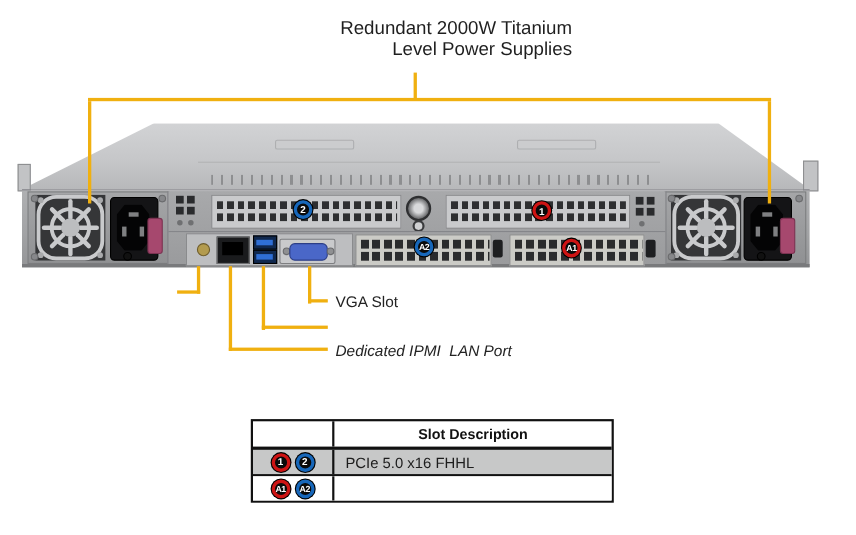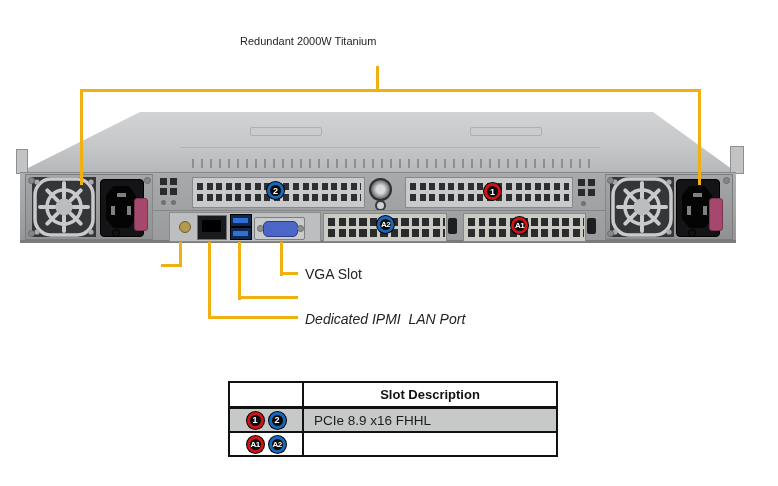--- a/index.html
+++ b/index.html
@@ -1,22 +1,22 @@
 <!DOCTYPE html>
 <html><head>
 <meta charset="utf-8">
 <style>
   html,body{margin:0;padding:0;background:#fff;}
   #stage{position:relative;width:778px;height:486px;background:#ffffff;
          font-family:"Liberation Sans", sans-serif;overflow:hidden;}
   
   .yline{position:absolute;background:#F0B010;}
   
-  .title{position:absolute;left:240px;top:16px;width:280px;text-align:left;
-         font-size:11px;line-height:19px;color:#1f1f1f;margin-top:16px;}
+  .title{position:absolute;left:240px;top:16px;width:280px;text-align:right;
+         font-size:17px;line-height:19px;color:#1f1f1f;}
   
   .lbl{position:absolute;font-size:14px;color:#232323;white-space:pre;}
   
   .top-surface{position:absolute;left:20px;top:112px;width:716px;height:60px;
     background:linear-gradient(180deg,#D2D3D5 0%,#C6C7C9 55%,#B7B8BA 100%);
     clip-path:polygon(120px 0,633px 0,716px 60px,0 60px);}
   .top-detail{position:absolute;height:7px;background:#cbccce;border:1px solid #aeafb1;border-radius:2px;}
   .top-line{position:absolute;left:180px;top:147px;width:420px;height:1px;background:#b2b3b5;}
   .vent-strip{position:absolute;left:192px;top:159px;width:400px;height:9px;
     background:repeating-linear-gradient(90deg,#7e7f81 0 2px,rgba(0,0,0,0) 2px 9px);opacity:.75;}
@@ -85,20 +85,21 @@
   .t-desc{padding-left:10px;font-size:13.5px;color:#1d1d1d;}
   .fan{position:absolute;top:2px;width:64px;height:60px;}
 </style>
 </head>
 <body>
 
 <div id="stage">
 
   <div class="title">
     <div>Redundant 2000W Titanium</div>
+    <div>Level Power Supplies</div>
   </div>
 
   <div class="yline" style="left:376px;top:66px;width:3px;height:24px;"></div>
   <div class="yline" style="left:80px;top:89px;width:621px;height:3px;"></div>
   <div class="yline" style="left:80px;top:92px;width:3px;height:93px;z-index:5;"></div>
   <div class="yline" style="left:698px;top:92px;width:3px;height:93px;z-index:5;"></div>
 
   <div class="top-surface"></div>
   <div class="top-detail" style="left:250px;top:127px;width:70px;"></div>
   <div class="top-detail" style="left:470px;top:127px;width:70px;"></div>
@@ -260,21 +261,21 @@
     <div class="t-row t-r1">
       <div class="t-c1">
         <span class="badge red inline">
             <span>1</span>
           </span>
         <span class="badge blue inline">
             <span>2</span>
           </span>
       </div>
       <div class="t-c2">
-        <span class="t-desc">PCIe 8.9 x16 FHHL</span>
+        <span class="t-desc">PCIe 5.0 x16 FHHL</span>
       </div>
     </div>
     <div class="t-row t-r2">
       <div class="t-c1">
         <span class="badge red two-ch inline">
             <span>A1</span>
           </span>
         <span class="badge blue two-ch inline">
             <span>A2</span>
           </span>

